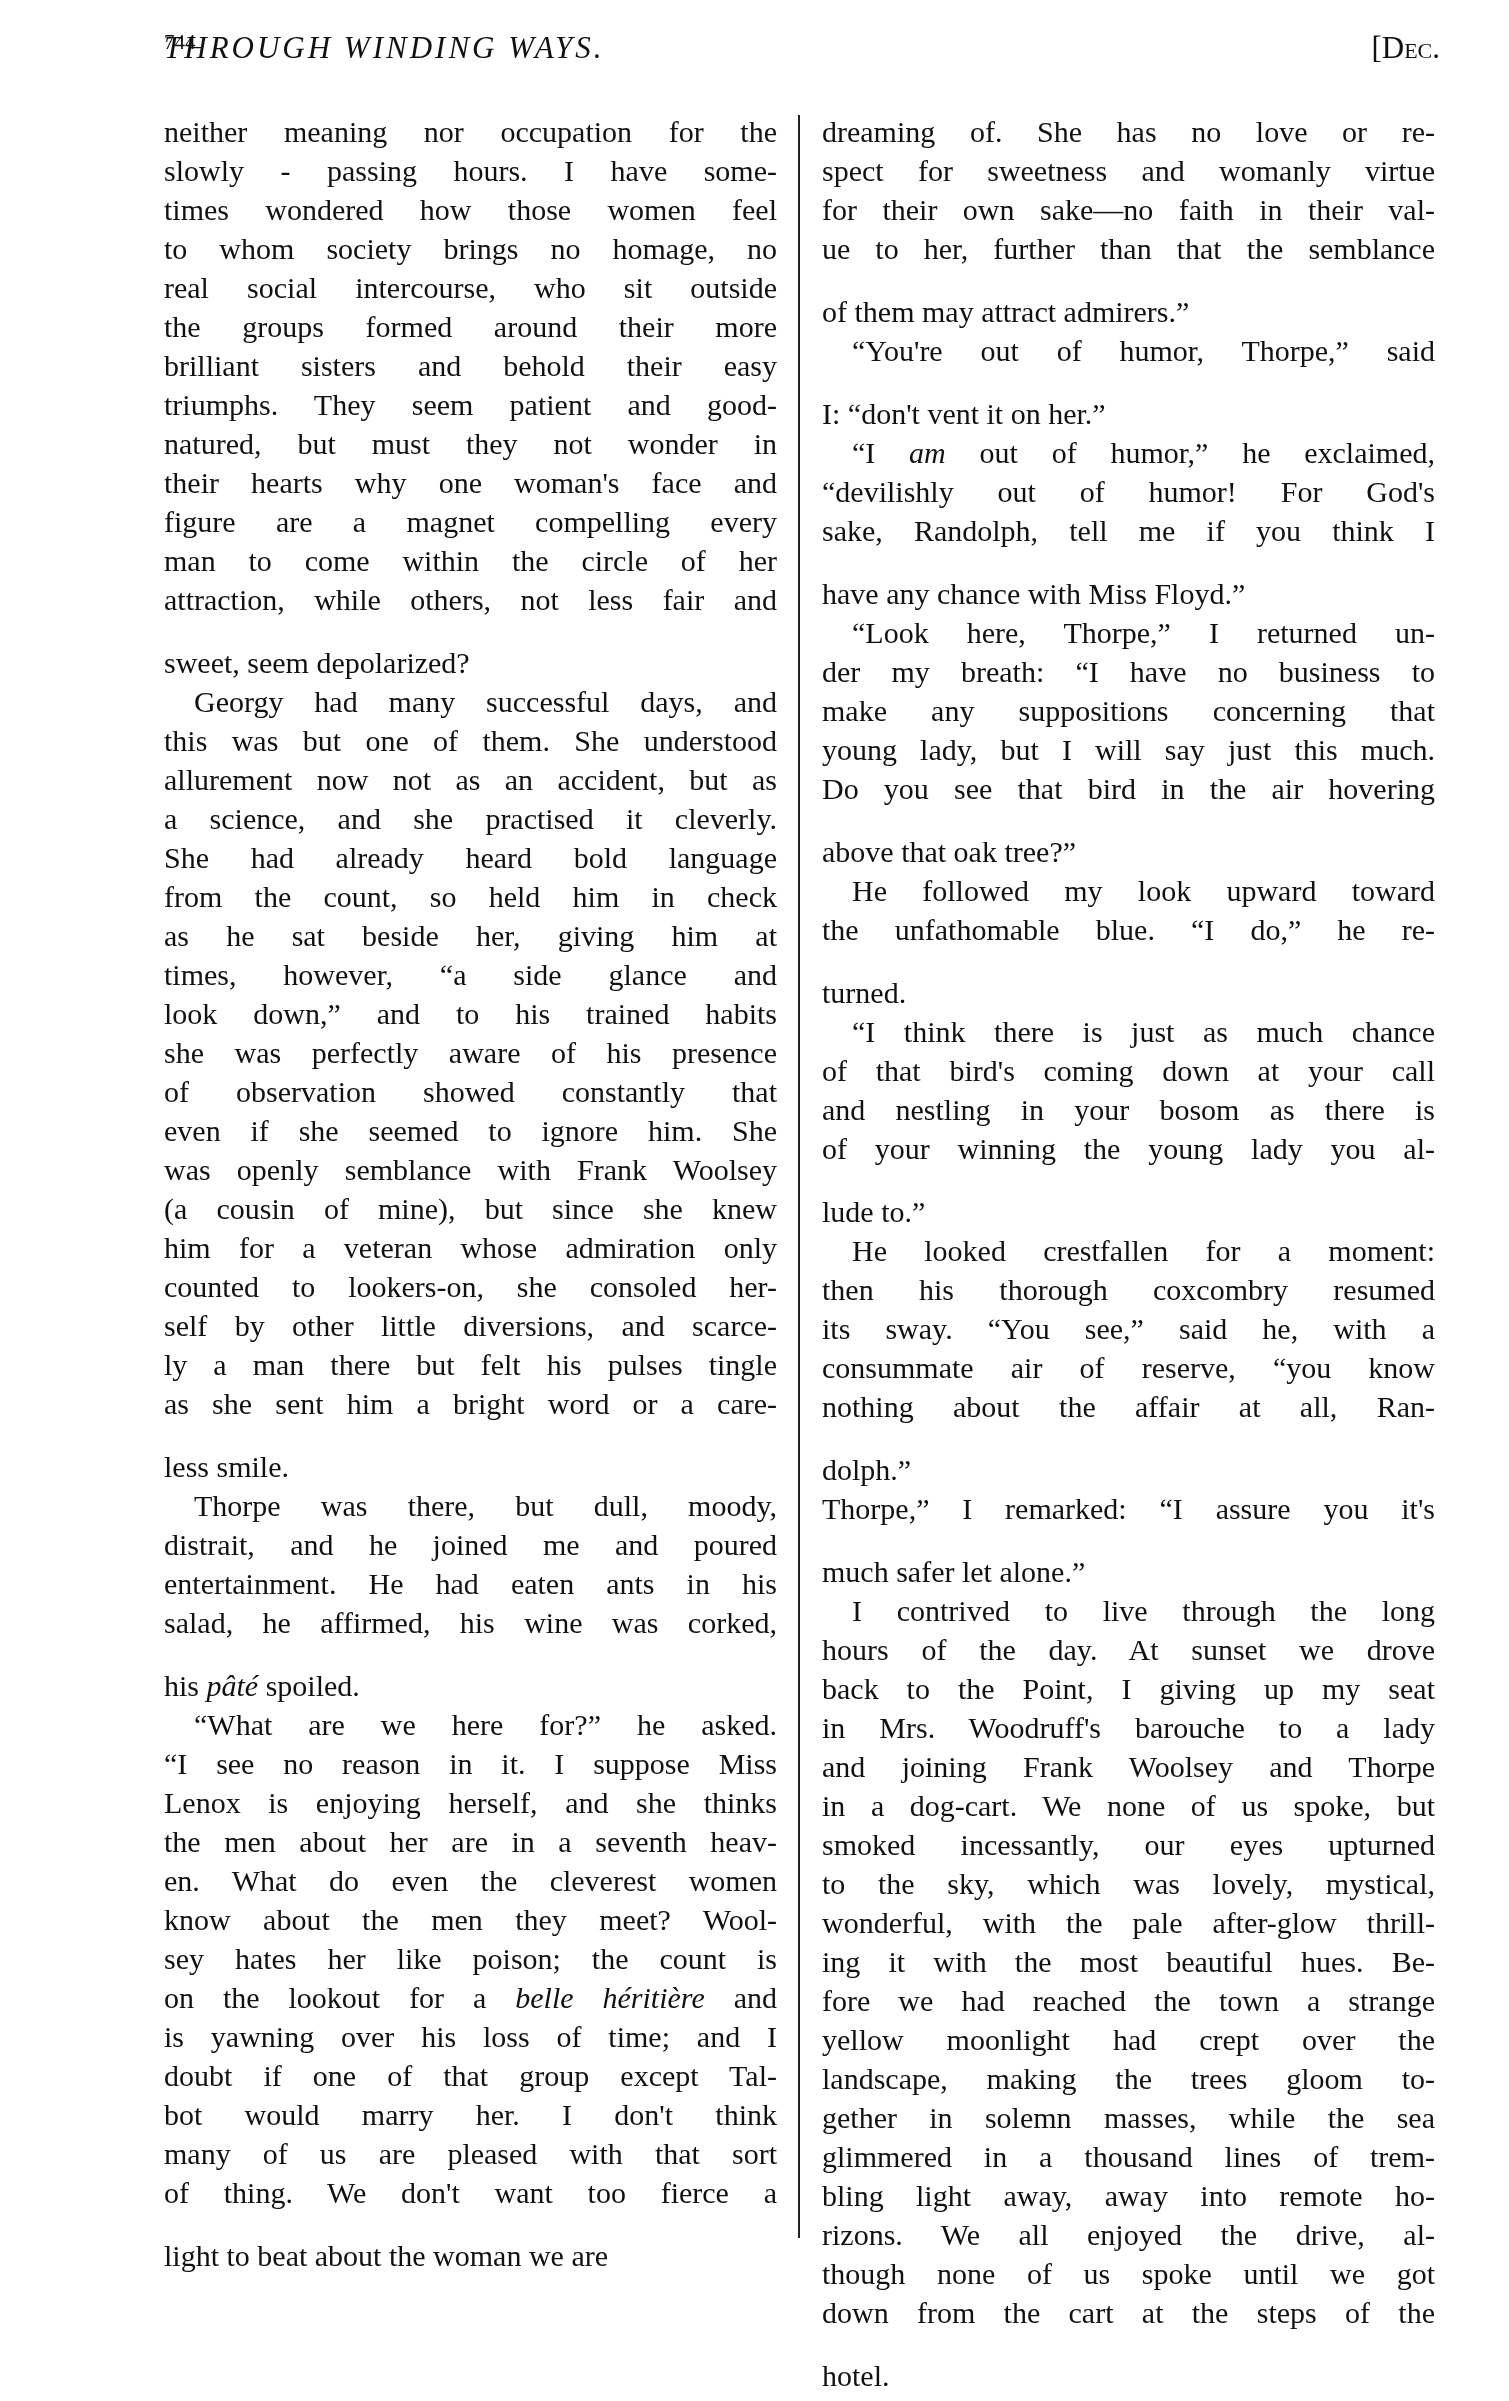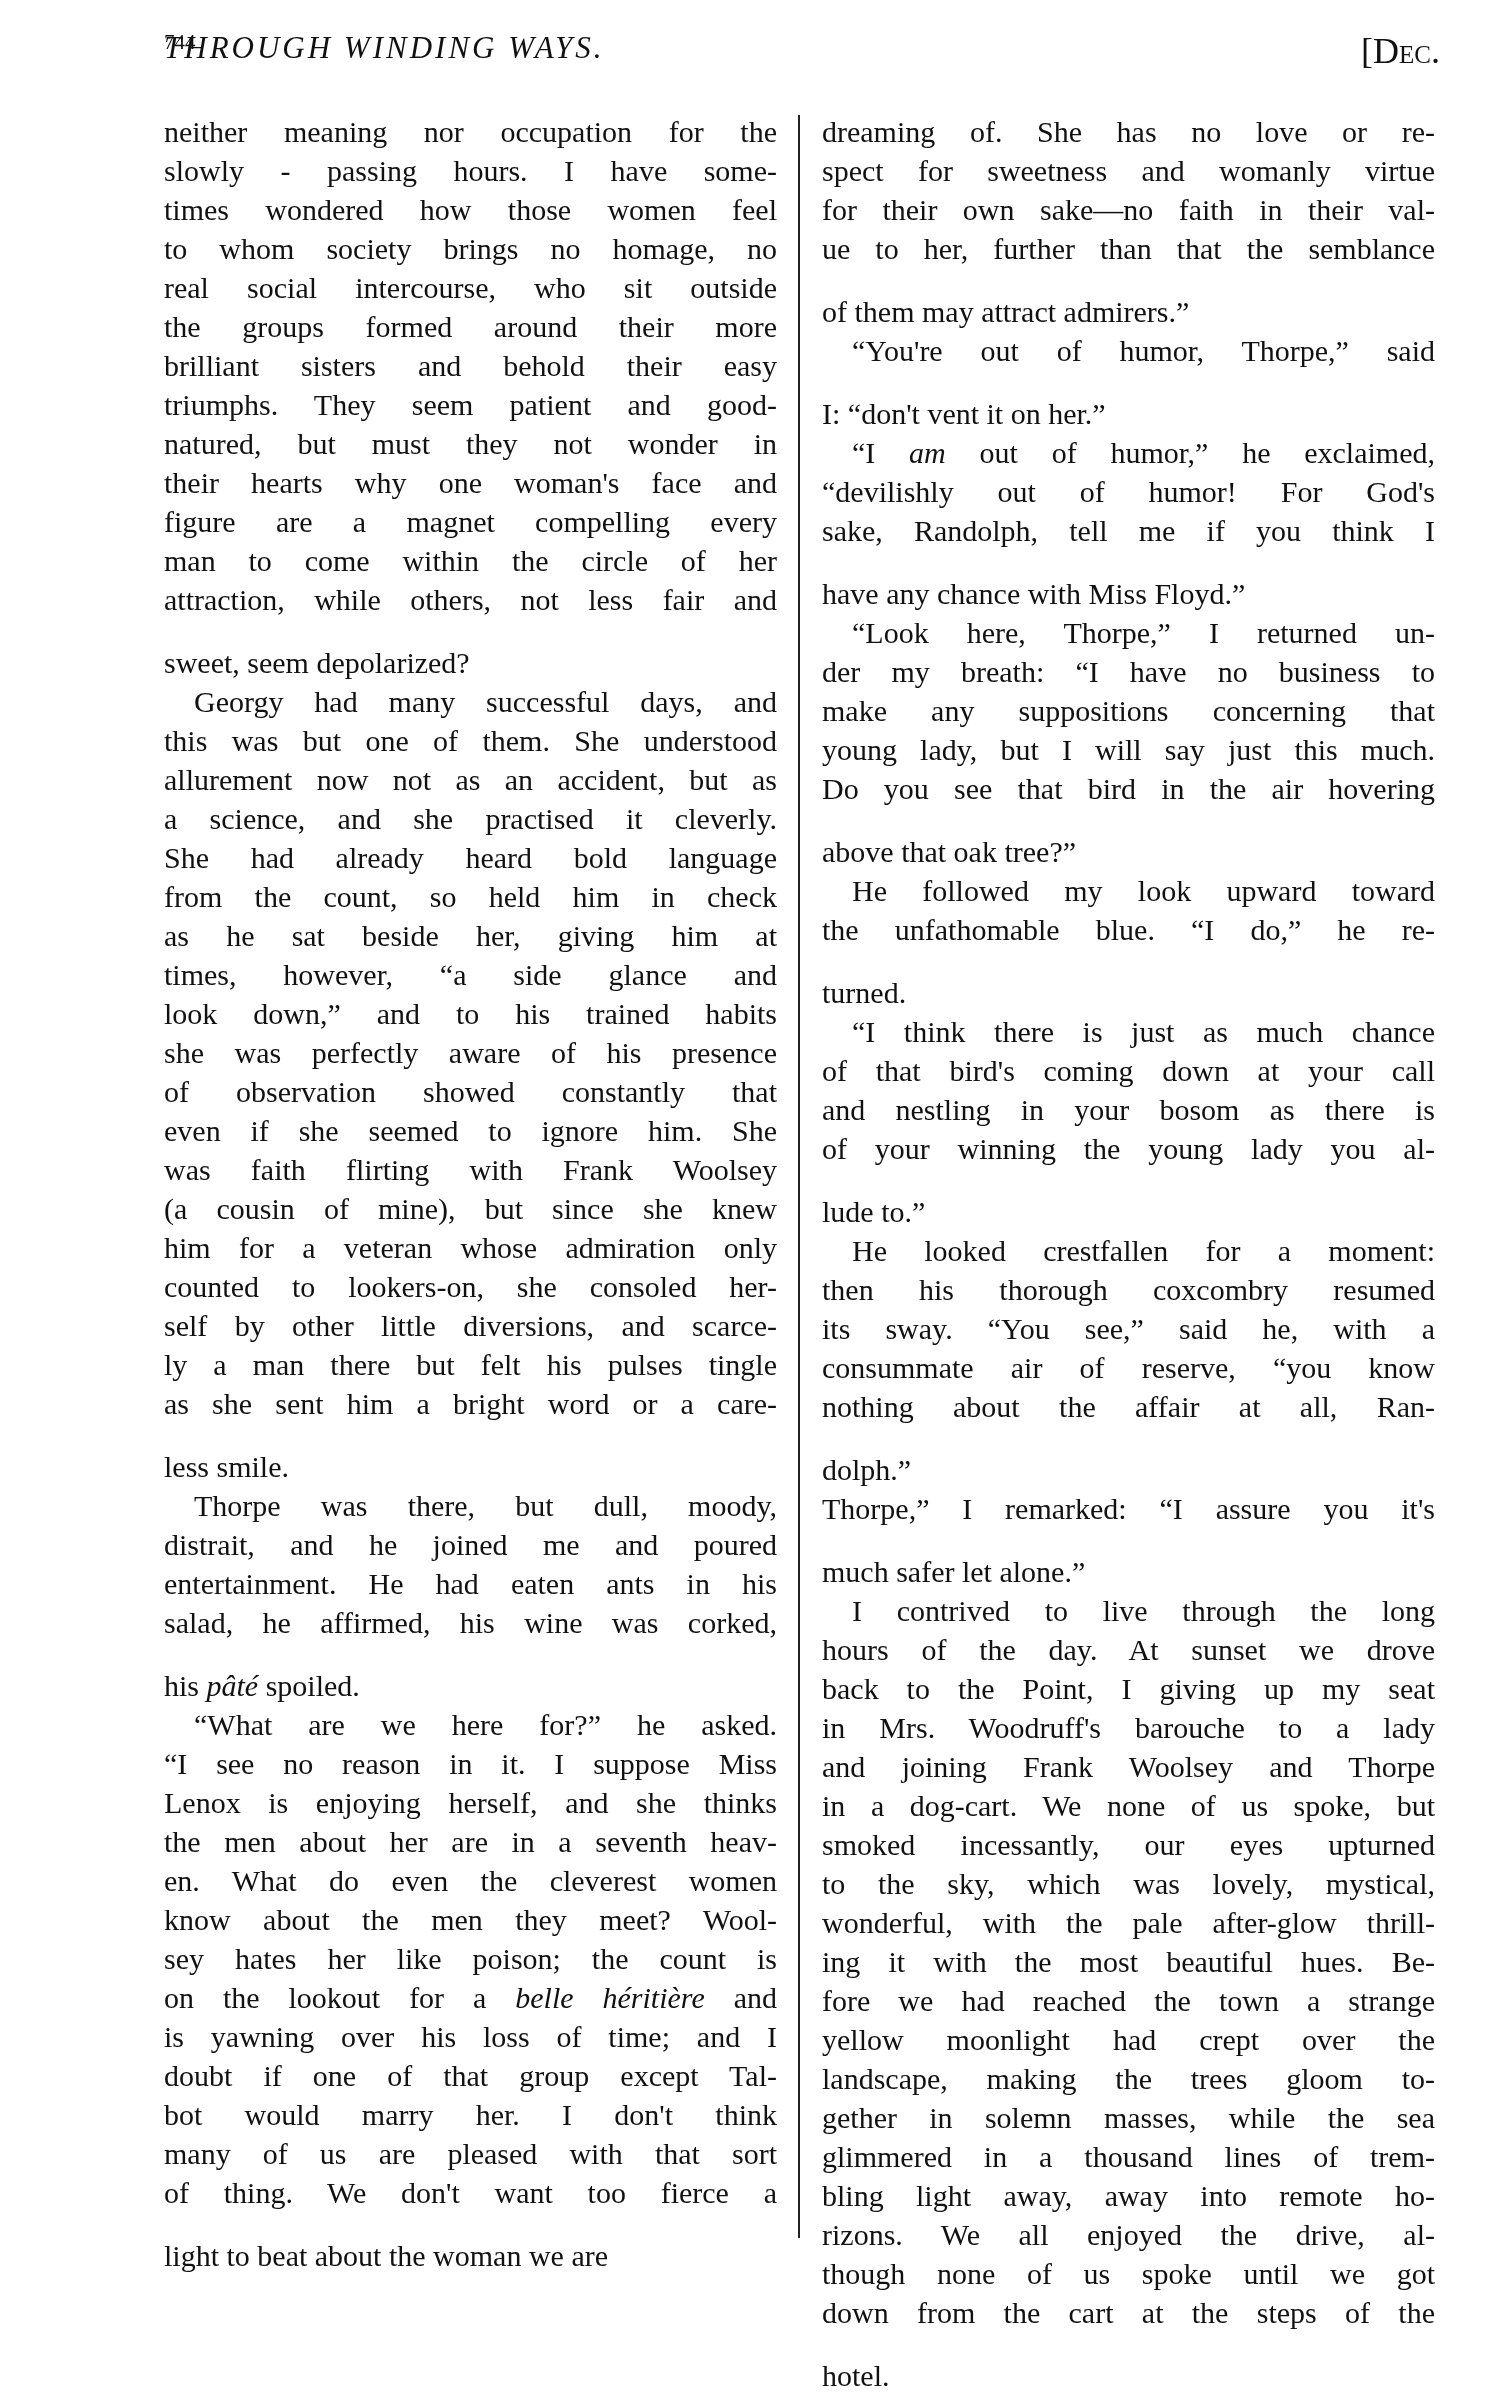--- a/index.html
+++ b/index.html
@@ -31,21 +31,21 @@
       top: 0;
       text-align: left;
       font-style: italic;
       font-size: 31px;
       letter-spacing: 3px;
     }
     .running-date {
       position: absolute;
       right: 0;
       top: 0;
-      font-size: 36px;
+      font-size: 31px;
       font-variant: small-caps;
     }
     .columns {
       position: absolute;
       top: 112px;
       left: 164px;
       width: 1276px;
       height: 2193px;
     }
     .column {
@@ -106,21 +106,21 @@
       <span class="line">allurement now not as an accident, but as</span>
       <span class="line">a science, and she practised it cleverly.</span>
       <span class="line">She had already heard bold language</span>
       <span class="line">from the count, so held him in check</span>
       <span class="line">as he sat beside her, giving him at</span>
       <span class="line">times, however, “a side glance and</span>
       <span class="line">look down,” and to his trained habits</span>
       <span class="line">she was perfectly aware of his presence</span>
       <span class="line">of observation showed constantly that</span>
       <span class="line">even if she seemed to ignore him. She</span>
-      <span class="line">was faith flirting with Frank Woolsey</span>
+      <span class="line">was openly semblance with Frank Woolsey</span>
       <span class="line">(a cousin of mine), but since she knew</span>
       <span class="line">him for a veteran whose admiration only</span>
       <span class="line">counted to lookers-on, she consoled her-</span>
       <span class="line">self by other little diversions, and scarce-</span>
       <span class="line">ly a man there but felt his pulses tingle</span>
       <span class="line">as she sent him a bright word or a care-</span>
       <span class="line last">less smile.</span>
       <span class="line indent">Thorpe was there, but dull, moody,</span>
       <span class="line">distrait, and he joined me and poured</span>
       <span class="line">entertainment. He had eaten ants in his</span>

